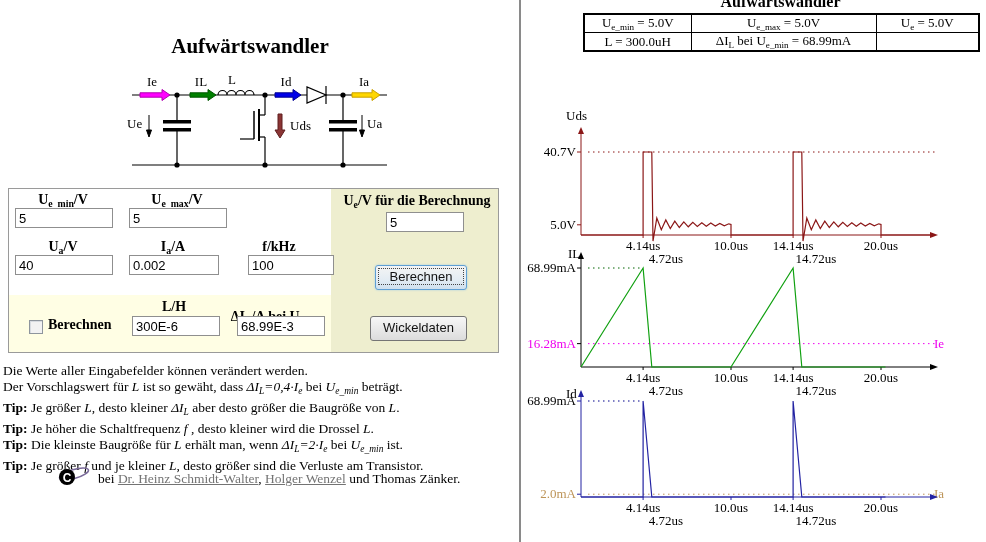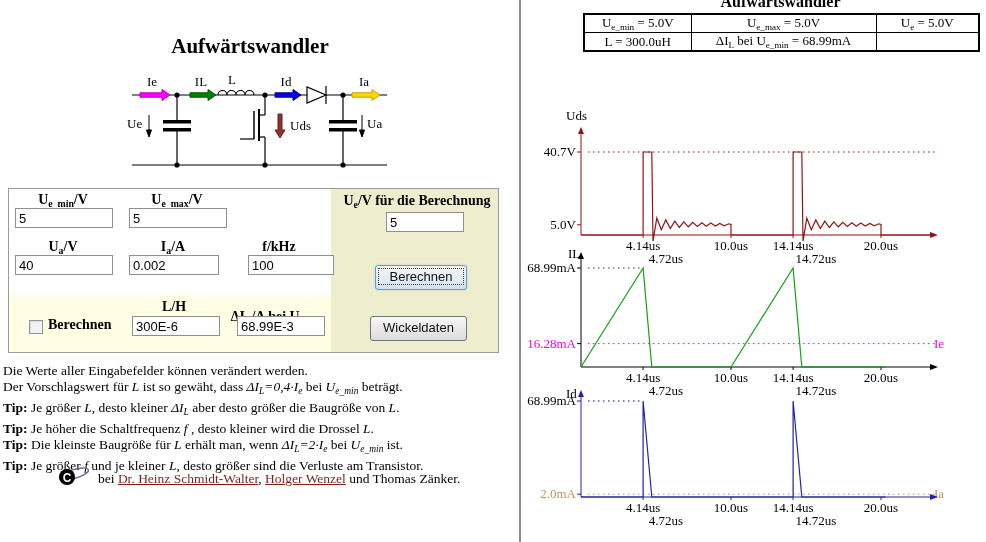--- a/index.html
+++ b/index.html
@@ -9,21 +9,21 @@
   
   #left-title{left:0;top:34px;width:500px;text-align:center;font:bold 21px "Liberation Serif",serif;}
   #circuit{left:110px;top:70px;}
   #form-panel{left:8px;top:188px;width:489px;height:163px;border:1px solid #9a9a9a;background:#fff;}
   #beige-section{position:absolute;right:0;top:0;bottom:0;width:167px;background:#eeeecf;}
   #yellow-row{position:absolute;left:0;top:106px;width:322px;bottom:0;background:#fffee4;}
   .fieldlabel{position:absolute;font-weight:bold;font-size:14px;text-align:center;white-space:nowrap;}
   .part-sub,.sub{font-size:70%;vertical-align:-3px;}
   .part-b{font-weight:bold;}
   .part-i{font-style:italic;}
-  .part-link{color:#7f1d1d;text-decoration:underline;cursor:pointer;}
+  .part-link{color:#737373;text-decoration:underline;cursor:pointer;}
   input.win{position:absolute;height:16px;border:1px solid #8f8f8f;background:#fff;
             font:13px "Liberation Sans",sans-serif;padding:1px 3px;color:#000;}
   .btn{position:absolute;font:13px "Liberation Sans",sans-serif;color:#111;text-align:center;
        border-radius:3px;cursor:pointer;}
   #berechnen-btn{left:366px;top:76px;width:90px;height:23px;border:1px solid #5e9fd4;
        background:linear-gradient(#f4f4f4,#e3ecf3 60%,#cfe0ee);box-shadow:0 0 2px #9ec9e8;}
   #berechnen-btn .focus-rect{display:block;margin:2px;height:15px;line-height:15px;border:1px dotted #444;}
   #wickeldaten-btn{left:361px;top:127px;width:95px;height:23px;line-height:21px;border:1px solid #757575;
        background:linear-gradient(#f7f7f7,#dcdcdc);}
   .checkbox{position:absolute;left:20px;top:131px;width:12px;height:12px;border:1px solid #8e959d;

